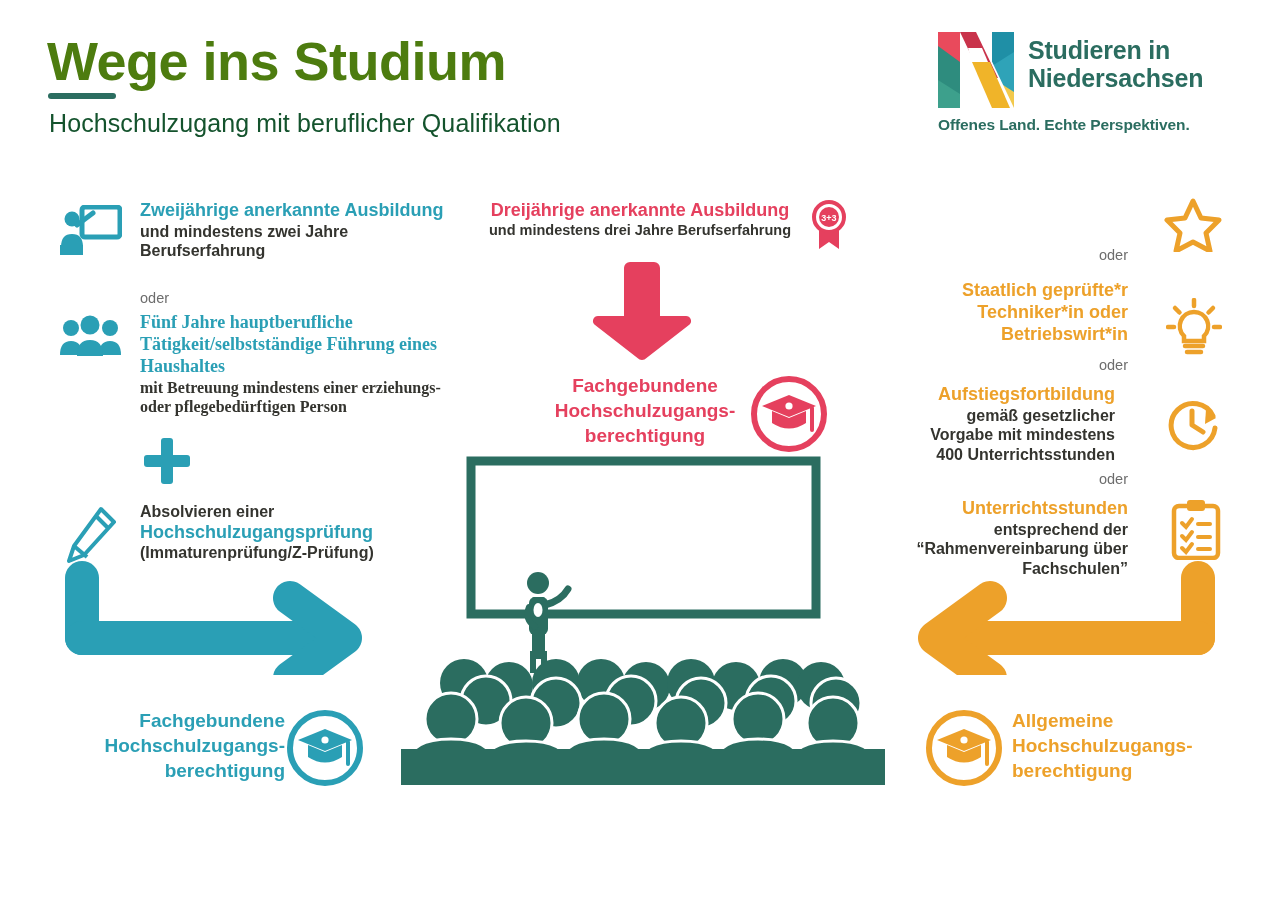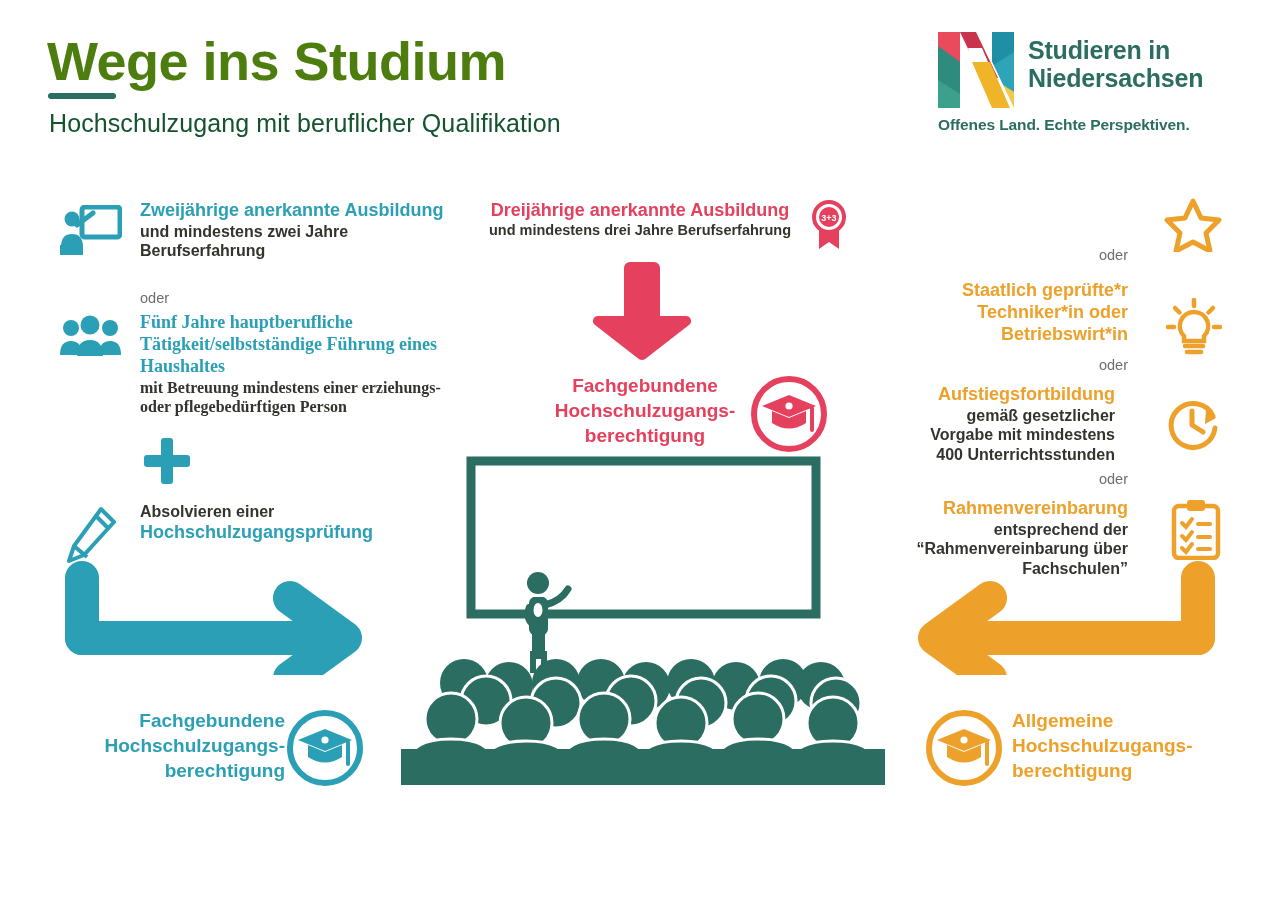--- a/index.html
+++ b/index.html
@@ -181,20 +181,21 @@
       <g stroke="#2a9fb5" stroke-width="4" fill="none" stroke-linejoin="round">
         <path d="M35 4 L48 17 L18 50 L3 56 L8 41 Z"></path>
         <path d="M8 41 L21 52"></path>
         <path d="M31 12 L42 23"></path>
       </g>
     </svg>
   </div>
   <div class="abs blk" id="left-item-3-text">
     <span class="body">Absolvieren einer</span>
     <span class="head hl-teal">Hochschulzugangsprüfung</span>
+    <span class="body">(Immaturenprüfung/Z-Prüfung)</span>
   </div>
 
   <div class="abs blk" id="center-top-text">
     <span class="head hl-red">Dreijährige anerkannte Ausbildung</span>
     <span class="body">und mindestens drei Jahre Berufserfahrung</span>
   </div>
 
   <div class="abs" id="badge-icon">
     <svg viewBox="0 0 48 52" width="48" height="52">
       <circle cx="24" cy="18" r="15" fill="none" stroke="#e5405e" stroke-width="4"></circle>
@@ -322,21 +323,21 @@
   <div class="abs" id="right-item-3-icon">
     <svg viewBox="0 0 58 56" width="58" height="56">
       <path d="M49 20 a22 22 0 1 0 2 12" fill="none" stroke="#eda12a" stroke-width="5" stroke-linecap="round"></path>
       <path d="M42 13 L52 22 L41 28 Z" fill="#eda12a"></path>
       <path d="M28 15 v14 l11 7" fill="none" stroke="#eda12a" stroke-width="5" stroke-linecap="round" stroke-linejoin="round"></path>
     </svg>
   </div>
   <div class="abs oder" id="right-oder-3">oder</div>
 
   <div class="abs blk" id="right-item-4-text">
-    <span class="head hl-orange">Rahmenvereinbarung</span>
+    <span class="head hl-orange">Unterrichtsstunden</span>
     <span class="body">entsprechend der</span>
     <span class="body">“Rahmenvereinbarung über</span>
     <span class="body">Fachschulen”</span>
   </div>
   <div class="abs" id="right-item-4-icon">
     <svg viewBox="0 0 52 62" width="52" height="62">
       <rect x="4" y="8" width="44" height="52" rx="5" fill="none" stroke="#eda12a" stroke-width="4.5"></rect>
       <rect x="17" y="2" width="18" height="11" rx="3" fill="#eda12a"></rect>
       <g stroke="#eda12a" stroke-width="4" stroke-linecap="round" fill="none">
         <path d="M12 25 l4 4 l6 -8"></path>

